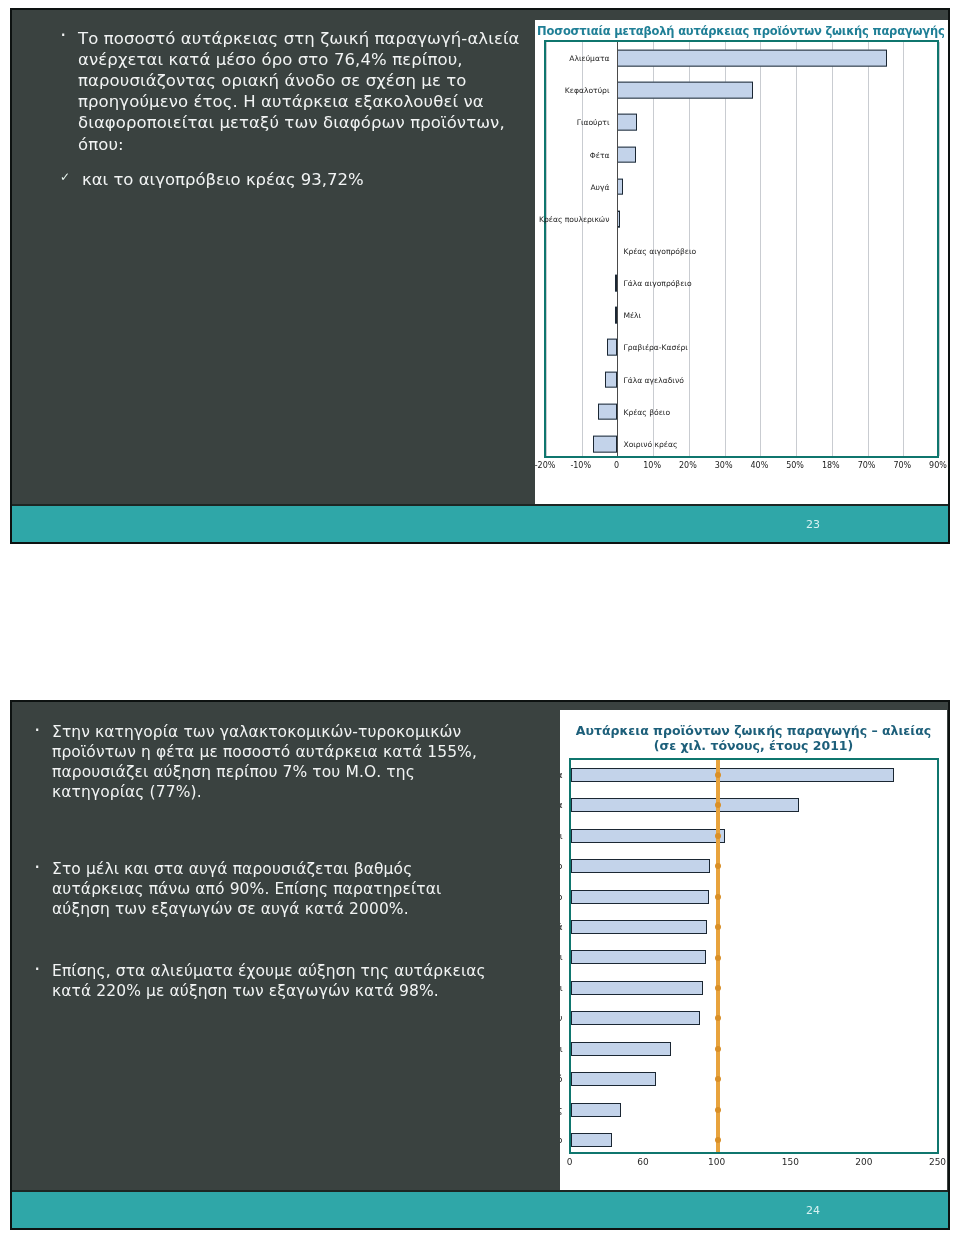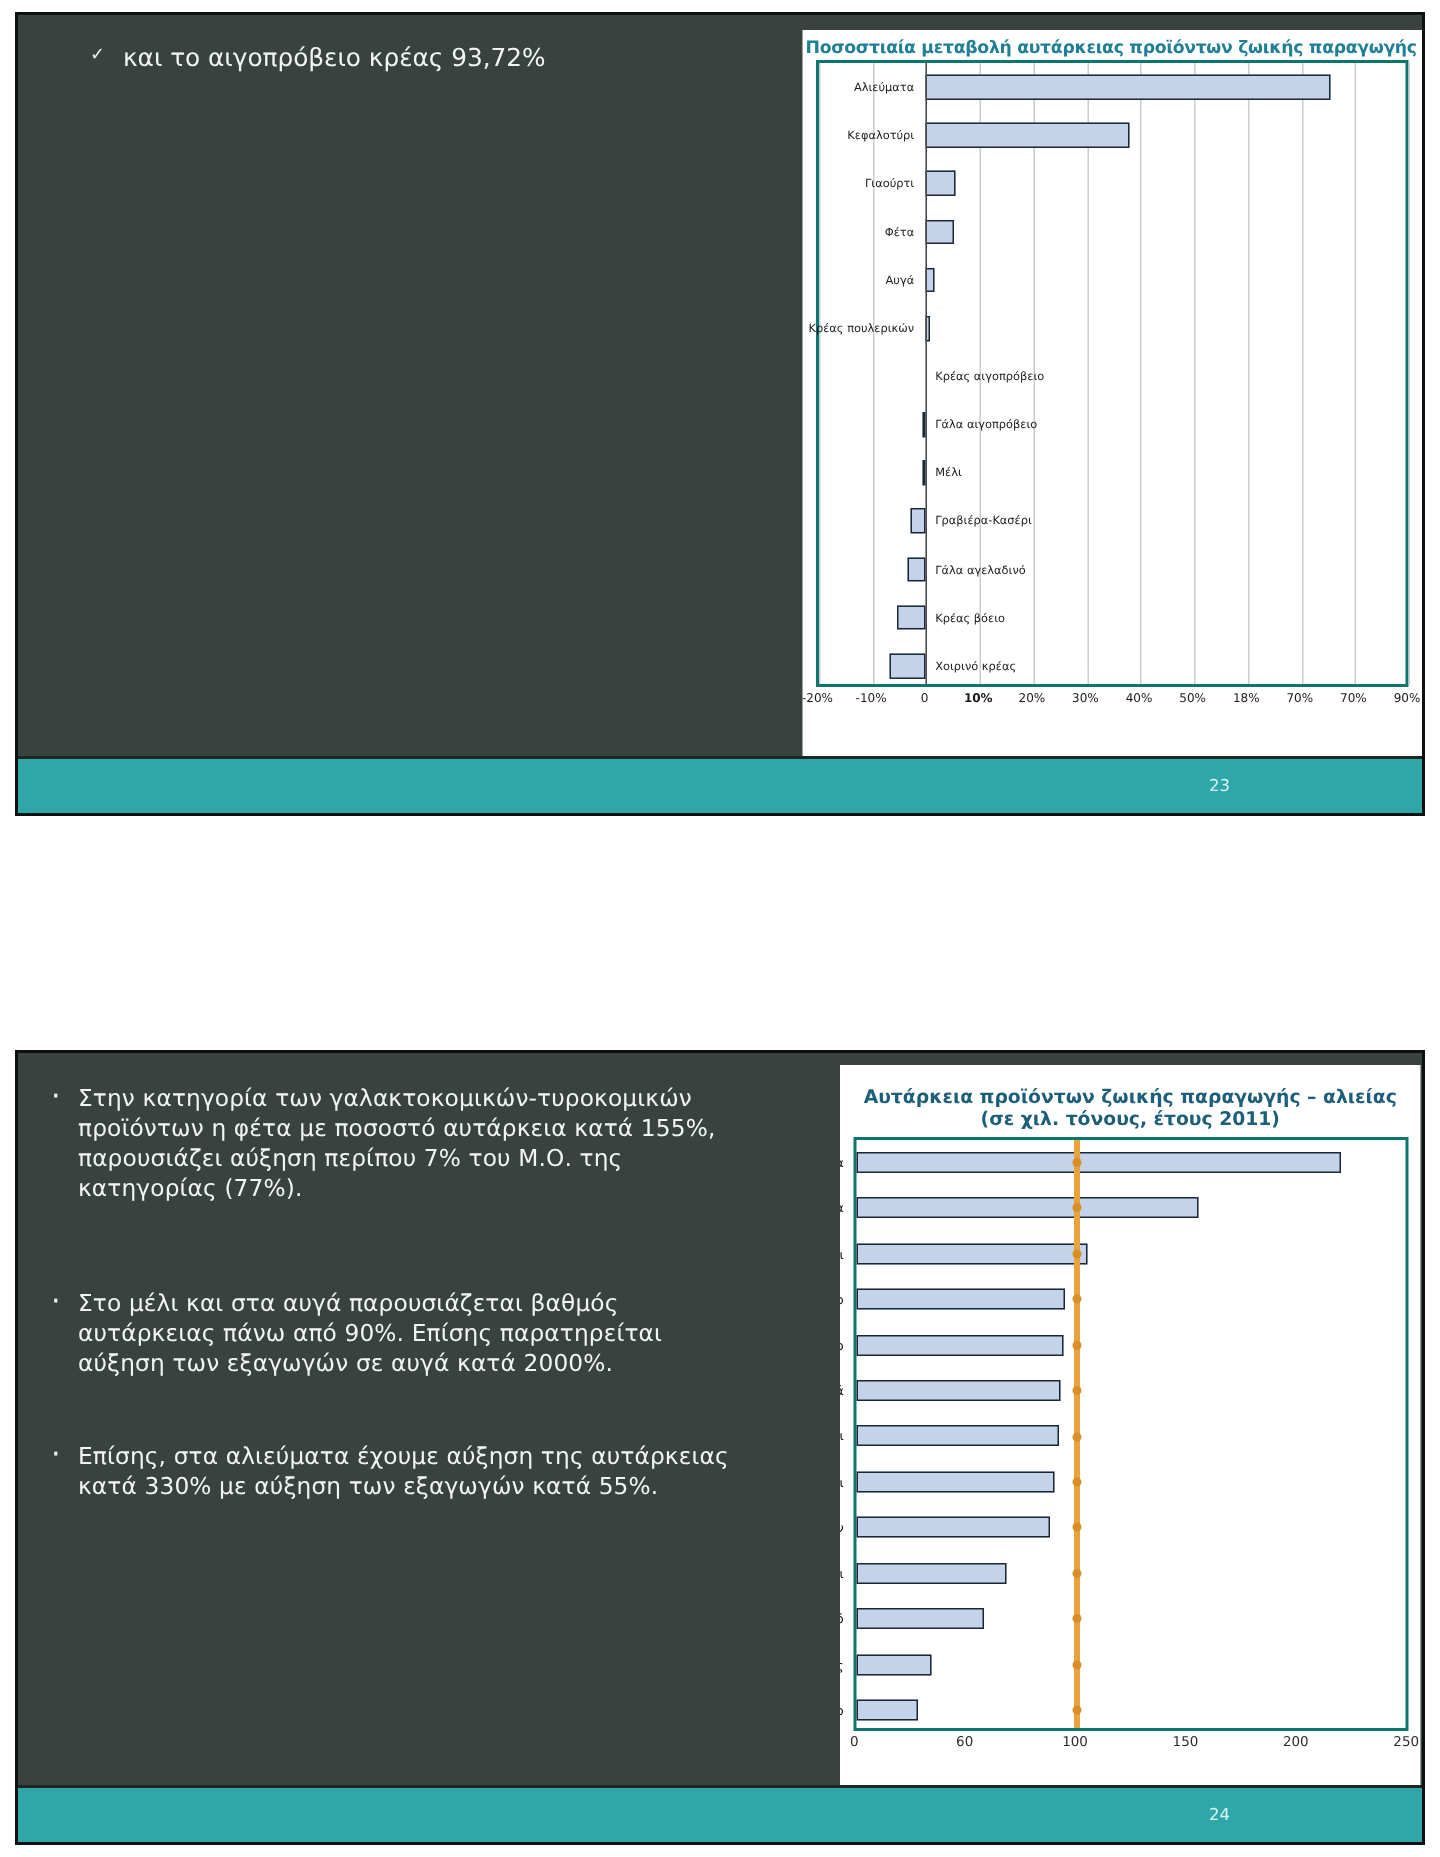--- a/index.html
+++ b/index.html
@@ -197,20 +197,21 @@
   #chart2-plot .tick { font-size: 9px; color: #2b2b2b; }
 </style>
 </head>
 <body>
 
 <div class="page">
 
   <div class="slide" id="slide-23">
 
     <div class="text-col" id="text-23">
+      <span class="bullet">Το ποσοστό αυτάρκειας στη ζωική παραγωγή-αλιεία ανέρχεται κατά μέσο όρο στο 76,4% περίπου, παρουσιάζοντας οριακή άνοδο σε σχέση με το προηγούμενο έτος. Η αυτάρκεια εξακολουθεί να διαφοροποιείται μεταξύ των διαφόρων προϊόντων, όπου:</span>
       <span class="subbullet">και το αιγοπρόβειο κρέας 93,72%</span>
     </div>
 
     <div class="chart-panel" id="chart1-panel">
       <div class="chart-title" id="chart1-title">Ποσοστιαία μεταβολή αυτάρκειας προϊόντων ζωικής παραγωγής – αλιείας 2011/2010</div>
       <div class="plot" id="chart1-plot" style="width:395px;height:440px;">
         <div class="plot-inner" id="chart1-inner" style="height:418px;">
             <div class="gridline" style="left: 0px;"></div>
             <div class="gridline" style="left: 35.7273px;"></div>
             <div class="gridline" style="left: 71.4545px;"></div>
@@ -273,21 +274,21 @@
             <div class="row" style="position: absolute; left: 0px; right: 0px; top: 385.846px; height: 32.1538px;">
               <div class="bar" style="left: 47.16px; width: 24.2945px; height: 16.72px;"></div>
               <div class="cat-label right" style="left: 77.4545px;">Χοιρινό κρέας</div>
             </div>
             <div class="zeroline" style="left: 71.4545px;"></div>
           </div>
         <div class="axis-ticks" id="chart1-ticks">
             <span class="tick" style="left: 1px;">-20%</span>
             <span class="tick" style="left: 36.7273px;">-10%</span>
             <span class="tick" style="left: 72.4545px;">0</span>
-            <span class="tick" style="left: 108.182px; font-weight: bold;">10%</span>
+            <span class="tick" style="left: 108.182px;">10%</span>
             <span class="tick" style="left: 143.909px;">20%</span>
             <span class="tick" style="left: 179.636px;">30%</span>
             <span class="tick" style="left: 215.364px;">40%</span>
             <span class="tick" style="left: 251.091px;">50%</span>
             <span class="tick" style="left: 286.818px;">18%</span>
             <span class="tick" style="left: 322.545px;">70%</span>
             <span class="tick" style="left: 358.273px;">70%</span>
             <span class="tick" style="left: 394px;">90%</span>
           </div>
       </div>
@@ -296,21 +297,21 @@
     <div class="footer-bar">
       <span class="slide-number">23</span>
     </div>
   </div>
 
   <div class="slide" id="slide-24">
 
     <div class="text-col" id="text-24">
       <span class="bullet first">Στην κατηγορία των γαλακτοκομικών-τυροκομικών προϊόντων η φέτα με ποσοστό αυτάρκεια κατά 155%, παρουσιάζει αύξηση περίπου 7% του Μ.Ο. της κατηγορίας (77%).</span>
       <span class="bullet">Στο μέλι και στα αυγά παρουσιάζεται βαθμός αυτάρκειας πάνω από 90%. Επίσης παρατηρείται αύξηση των εξαγωγών σε αυγά κατά 2000%.</span>
-      <span class="bullet">Επίσης, στα αλιεύματα έχουμε αύξηση της αυτάρκειας κατά 330% με αύξηση των εξαγωγών κατά 55%.</span>
+      <span class="bullet">Επίσης, στα αλιεύματα έχουμε αύξηση της αυτάρκειας κατά 220% με αύξηση των εξαγωγών κατά 98%.</span>
     </div>
 
     <div class="chart-panel" id="chart2-panel">
       <div class="chart-title" id="chart2-title">Αυτάρκεια προϊόντων ζωικής παραγωγής – αλιείας (σε χιλ. τόνους, έτους 2011)</div>
       <div class="plot" id="chart2-plot" style="width:370px;height:418px;">
         <div class="plot-inner" id="chart2-inner" style="height:396px;">
             <div class="row" style="position: absolute; left: 0px; right: 0px; top: 0px; height: 30.4615px;">
               <div class="bar" style="left: 0px; width: 323.84px; height: 14.0123px;"></div>
               <div class="cat-label left" style="right: 374px;">Αλιεύματα</div>
             </div>

